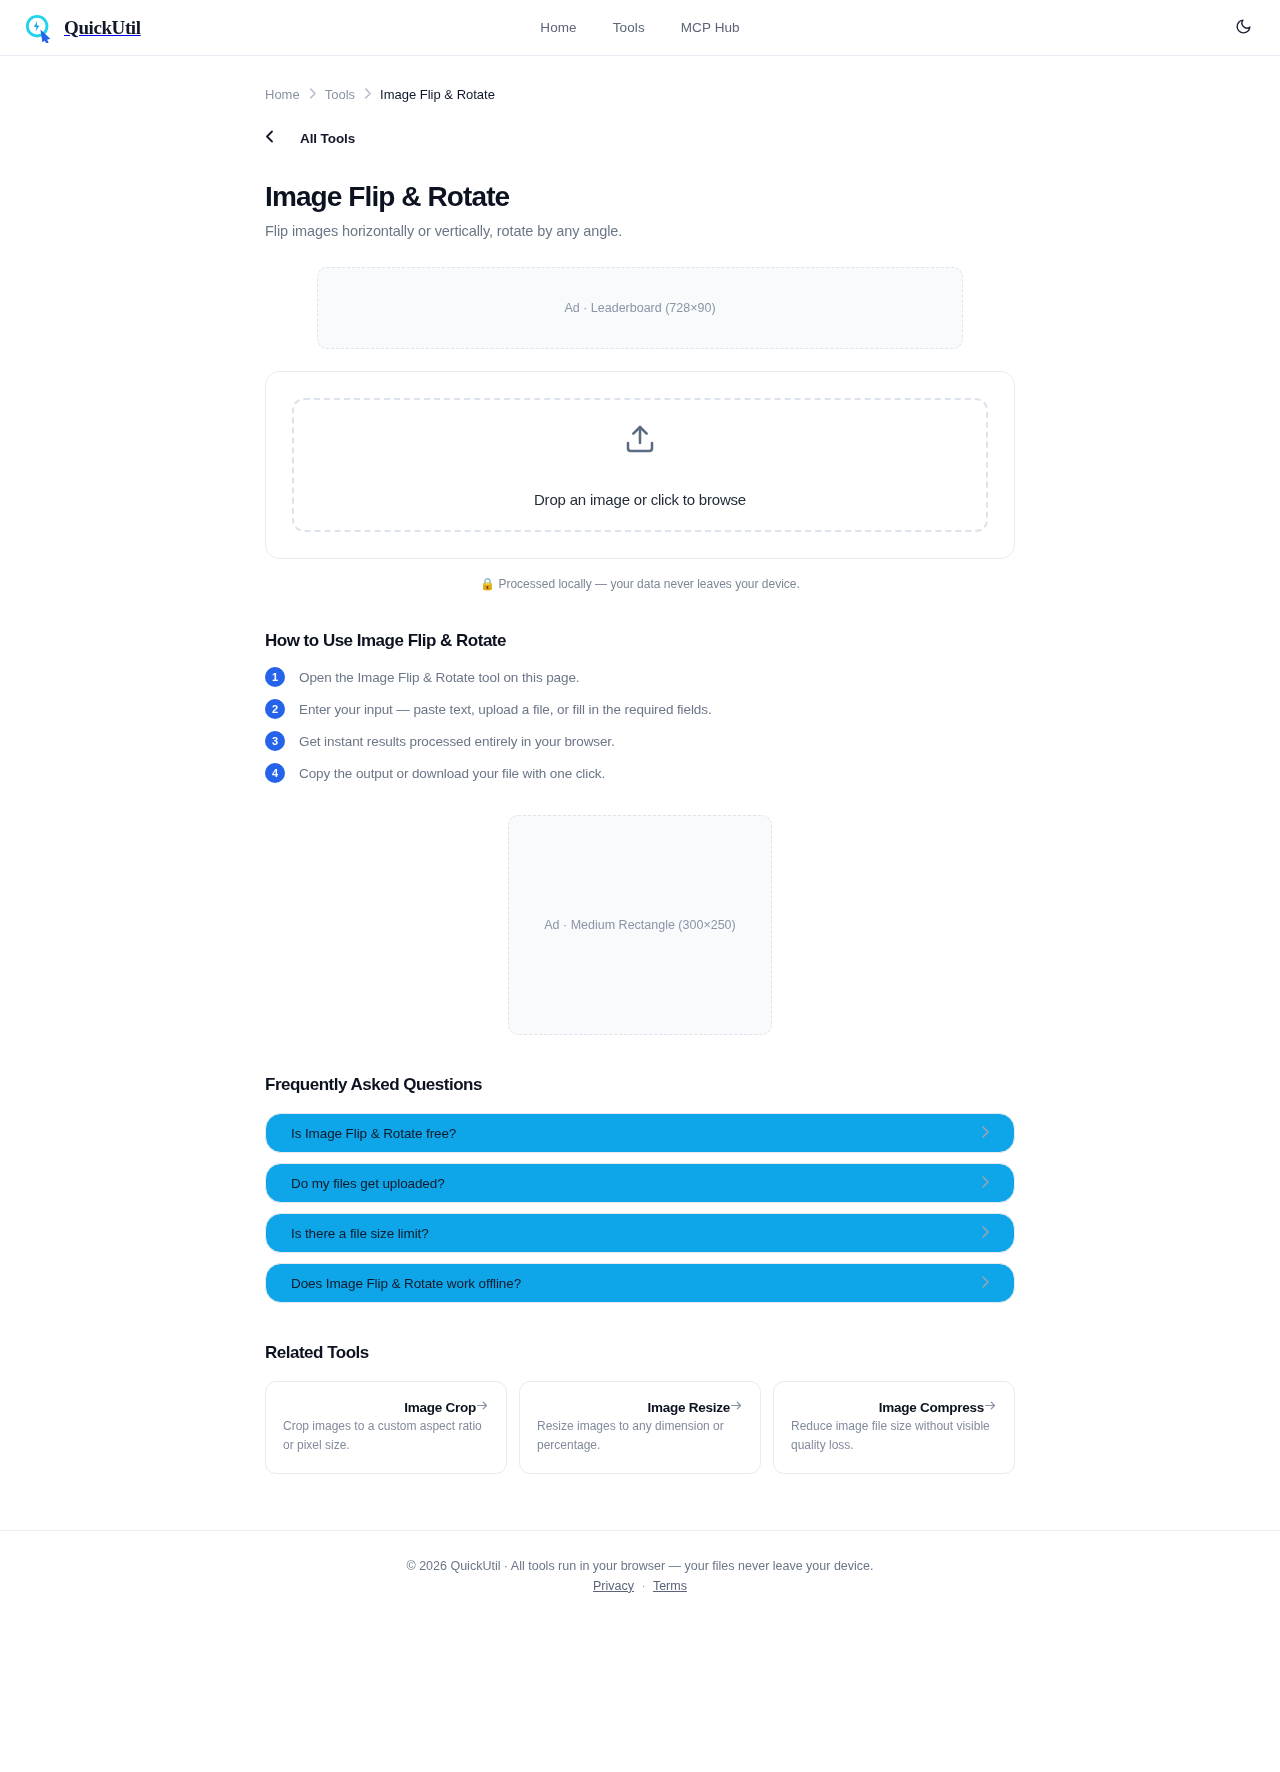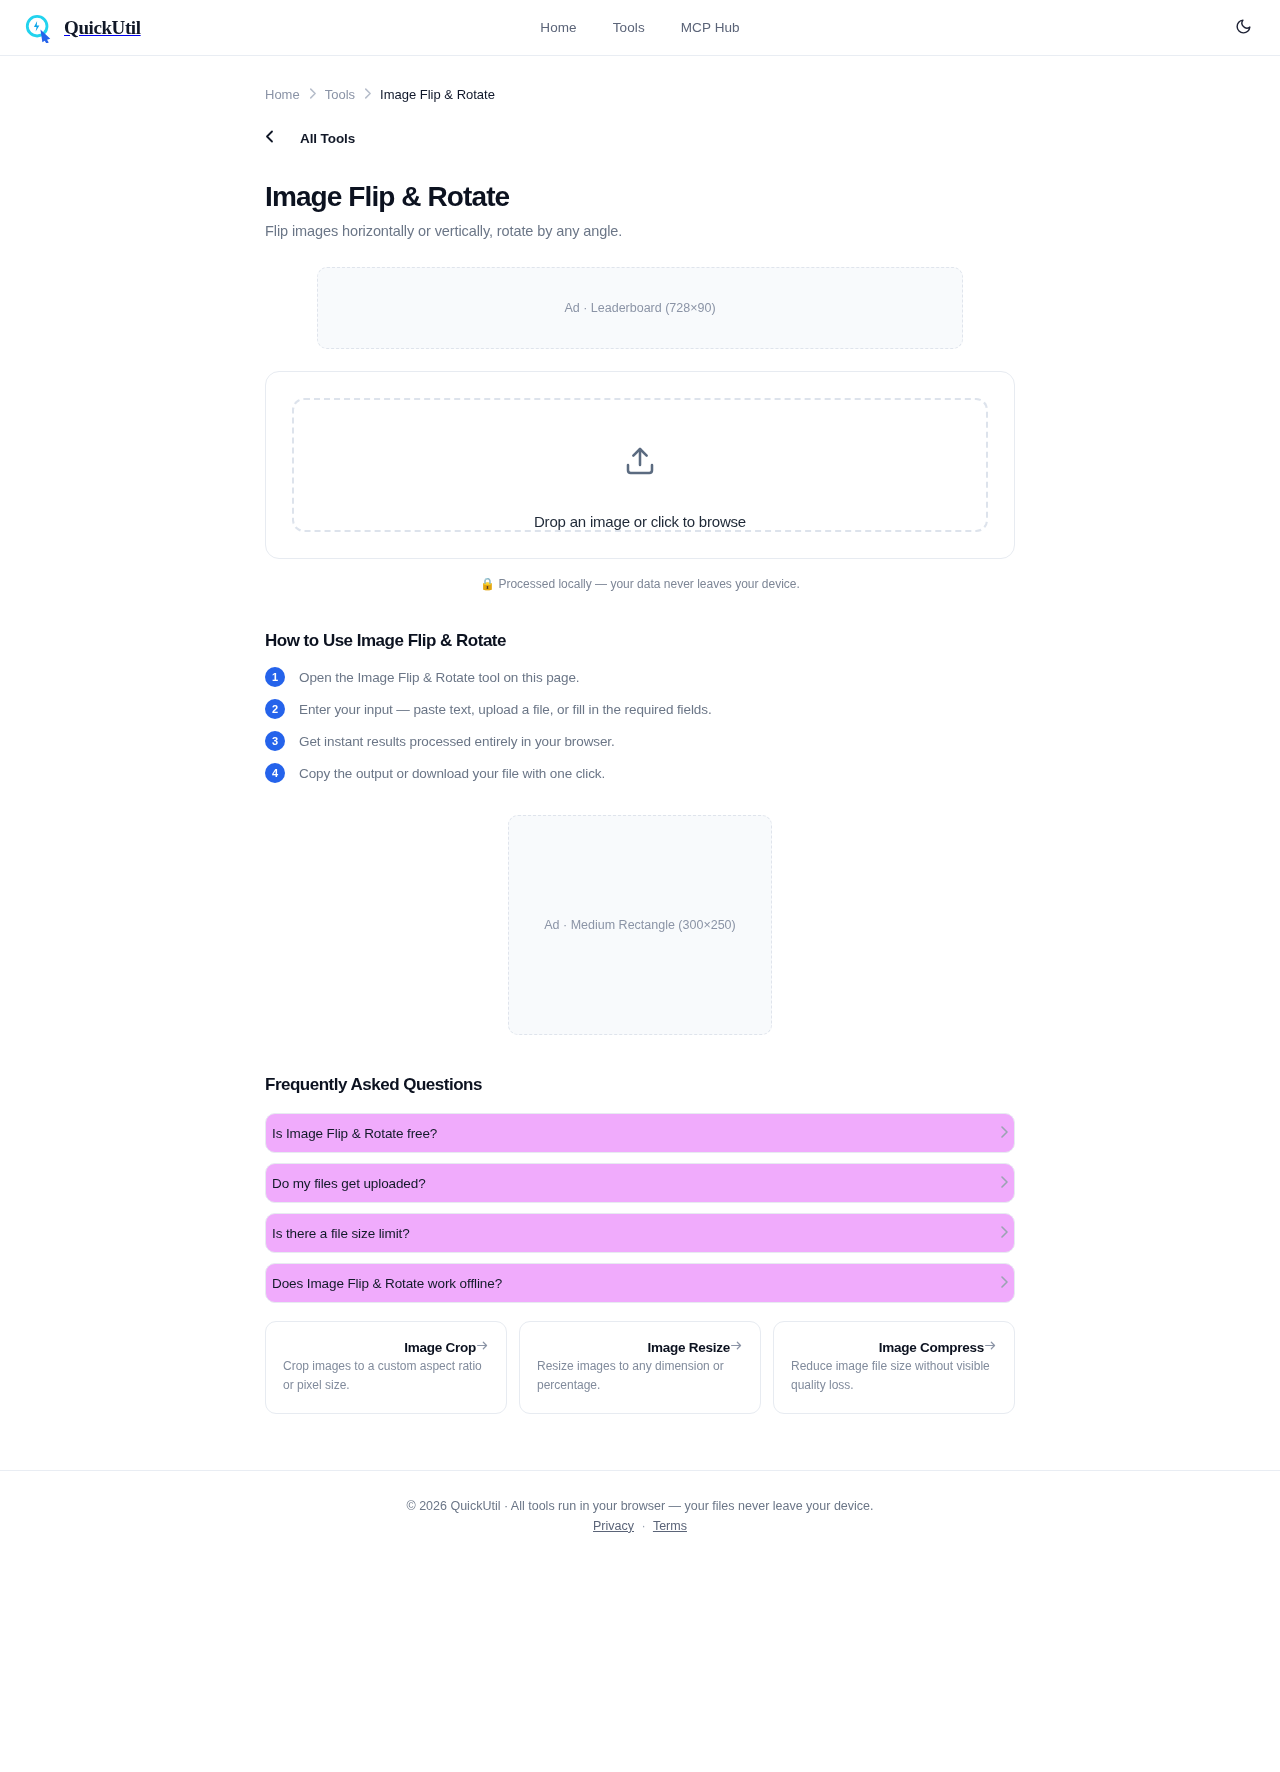--- a/index.html
+++ b/index.html
@@ -133,21 +133,21 @@
     background: #fff;
     padding: 26px;
   }
   .dropzone {
     border: 2px dashed #dde3ec;
     border-radius: 12px;
     height: 134px;
     display: flex;
     flex-direction: column;
     align-items: center;
-    justify-content: flex-end;
+    justify-content: center;
     gap: 32px;
     cursor: pointer;
     background: #fff;
   }
   .dropzone-label {
     font-size: 15px;
     color: #1f2937;
     letter-spacing: -0.2px;
   }
   .privacy-note {
@@ -176,27 +176,27 @@
     font-size: 11px;
     font-weight: 700;
     display: flex; align-items: center; justify-content: center;
   }
   .step-text { font-size: 13.5px; color: #6b7687; letter-spacing: -0.1px; }
 
   
   .faq-list { margin-top: 18px; display: flex; flex-direction: column; gap: 10px; }
   .faq-item {
     border: 1px solid #e7ebf1;
-    border-radius: 10px;
-    background: #f0abfc;
+    border-radius: 16px;
+    background: #0ea5e9;
     height: 40px;
     display: flex;
     align-items: center;
     justify-content: space-between;
-    padding: 0 6px;
+    padding: 0 25px;
     cursor: pointer;
   }
   .faq-q { font-size: 13.5px; color: #121a29; letter-spacing: -0.1px; }
 
   
   .related-grid {
     margin-top: 18px;
     display: grid;
     grid-template-columns: repeat(3, 1fr);
     gap: 12px;
@@ -381,20 +381,21 @@
         <span class="faq-q">Does Image Flip &amp; Rotate work offline?</span>
         <span>
           <svg width="8" height="12" viewBox="0 0 8 12" fill="none" stroke="#9aa3b2" stroke-width="1.6" stroke-linecap="round" stroke-linejoin="round">
               <path d="M2 1l5 5-5 5"></path>
             </svg>
         </span>
       </div>
     </div>
 
     
+    <h2 class="section-title">Related Tools</h2>
     <div class="related-grid">
       <a class="related-card" href="#">
         <span class="related-head">
           <span class="related-name">Image Crop</span>
           <span>
             <svg width="13" height="13" viewBox="0 0 16 16" fill="none" stroke="#8b94a6" stroke-width="1.5" stroke-linecap="round" stroke-linejoin="round">
                 <path d="M2 8h11M9 4l4 4-4 4"></path>
               </svg>
           </span>
         </span>

